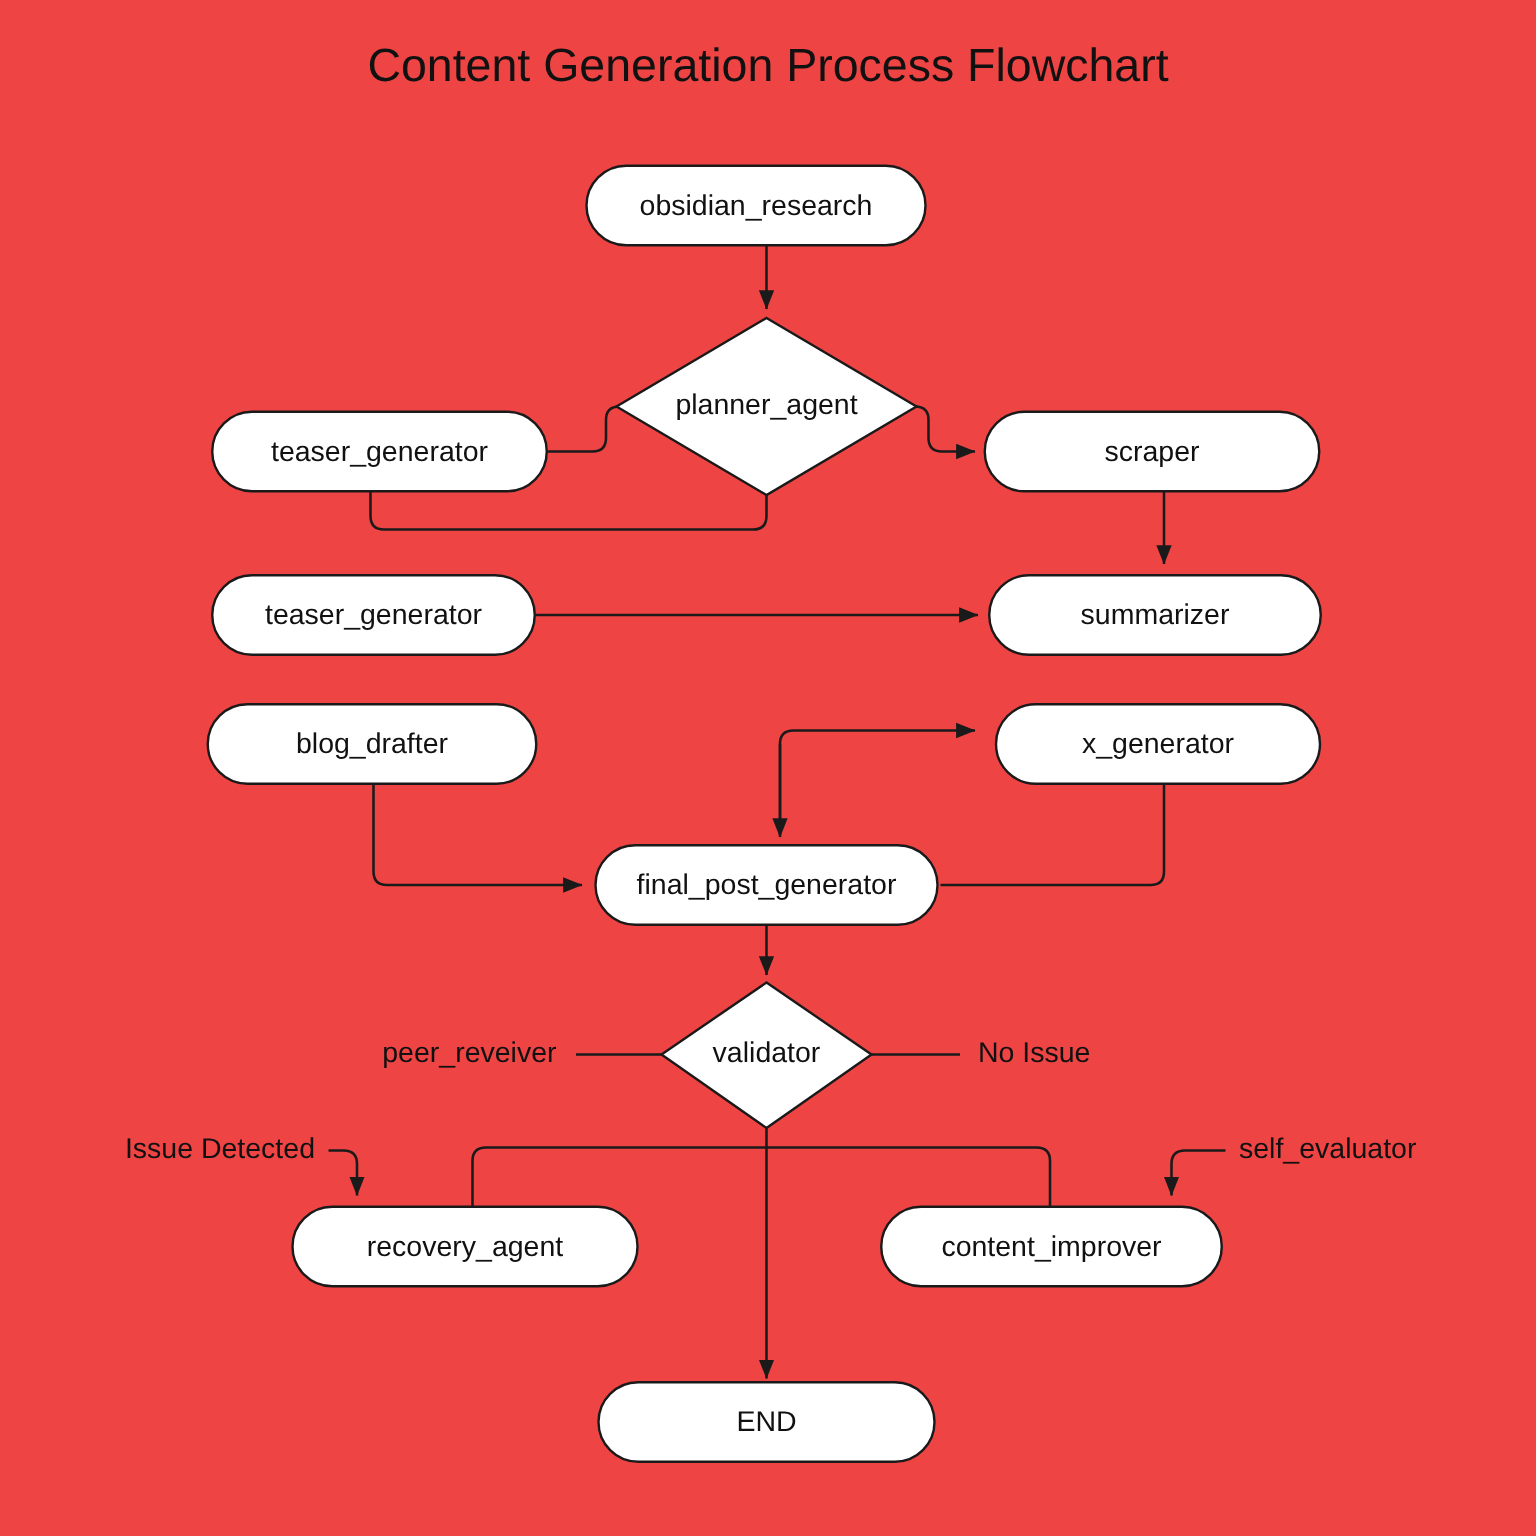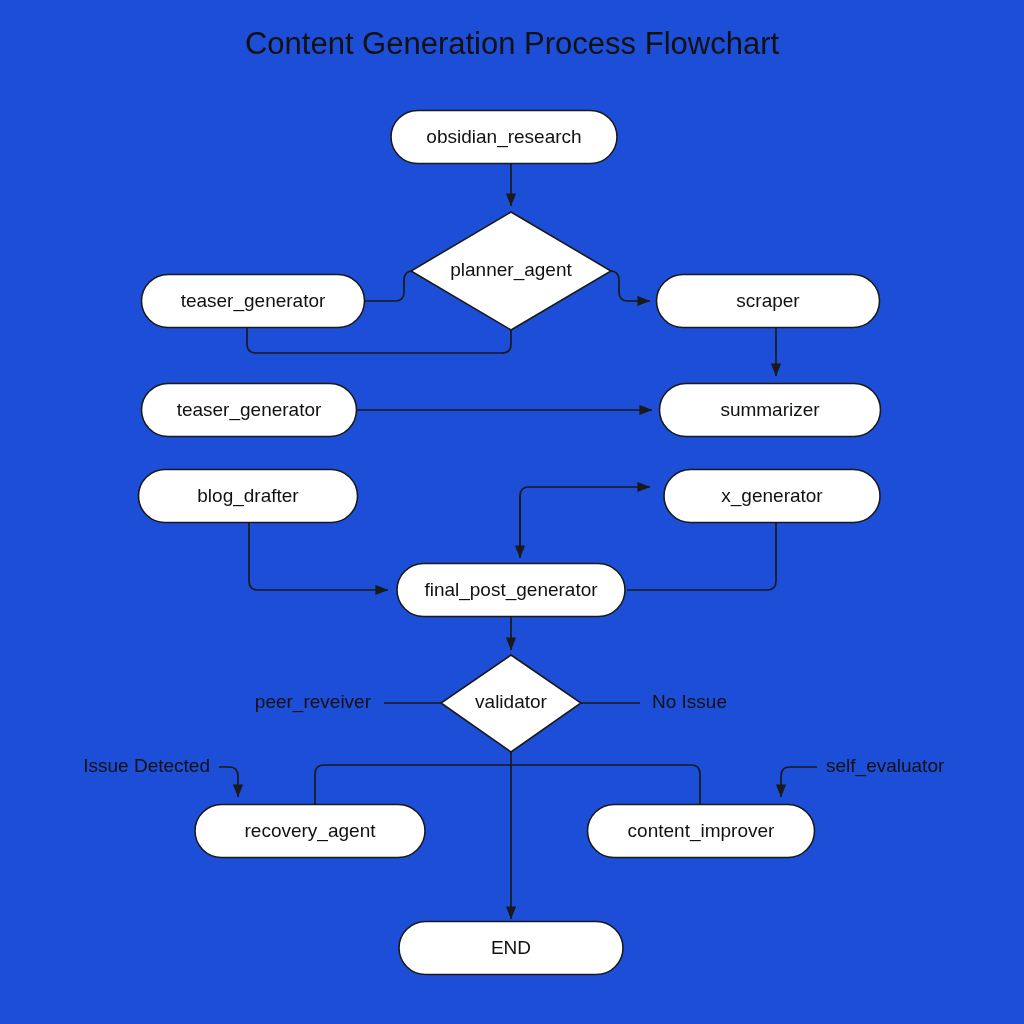--- a/index.html
+++ b/index.html
@@ -10,21 +10,21 @@
   body {
     width: 1024px;
     height: 1024px;
     font-family: "Liberation Sans", sans-serif;
     overflow: hidden;
   }
   #canvas {
     position: relative;
     width: 1024px;
     height: 1024px;
-    background: #1d4ed8;
+    background: #ef4444;
   }
   #flow-svg {
     display: block;
     width: 1024px;
     height: 1024px;
   }
   .node-shape {
     fill: #ffffff;
     stroke: #1a1a1a;
     stroke-width: 1.6;

